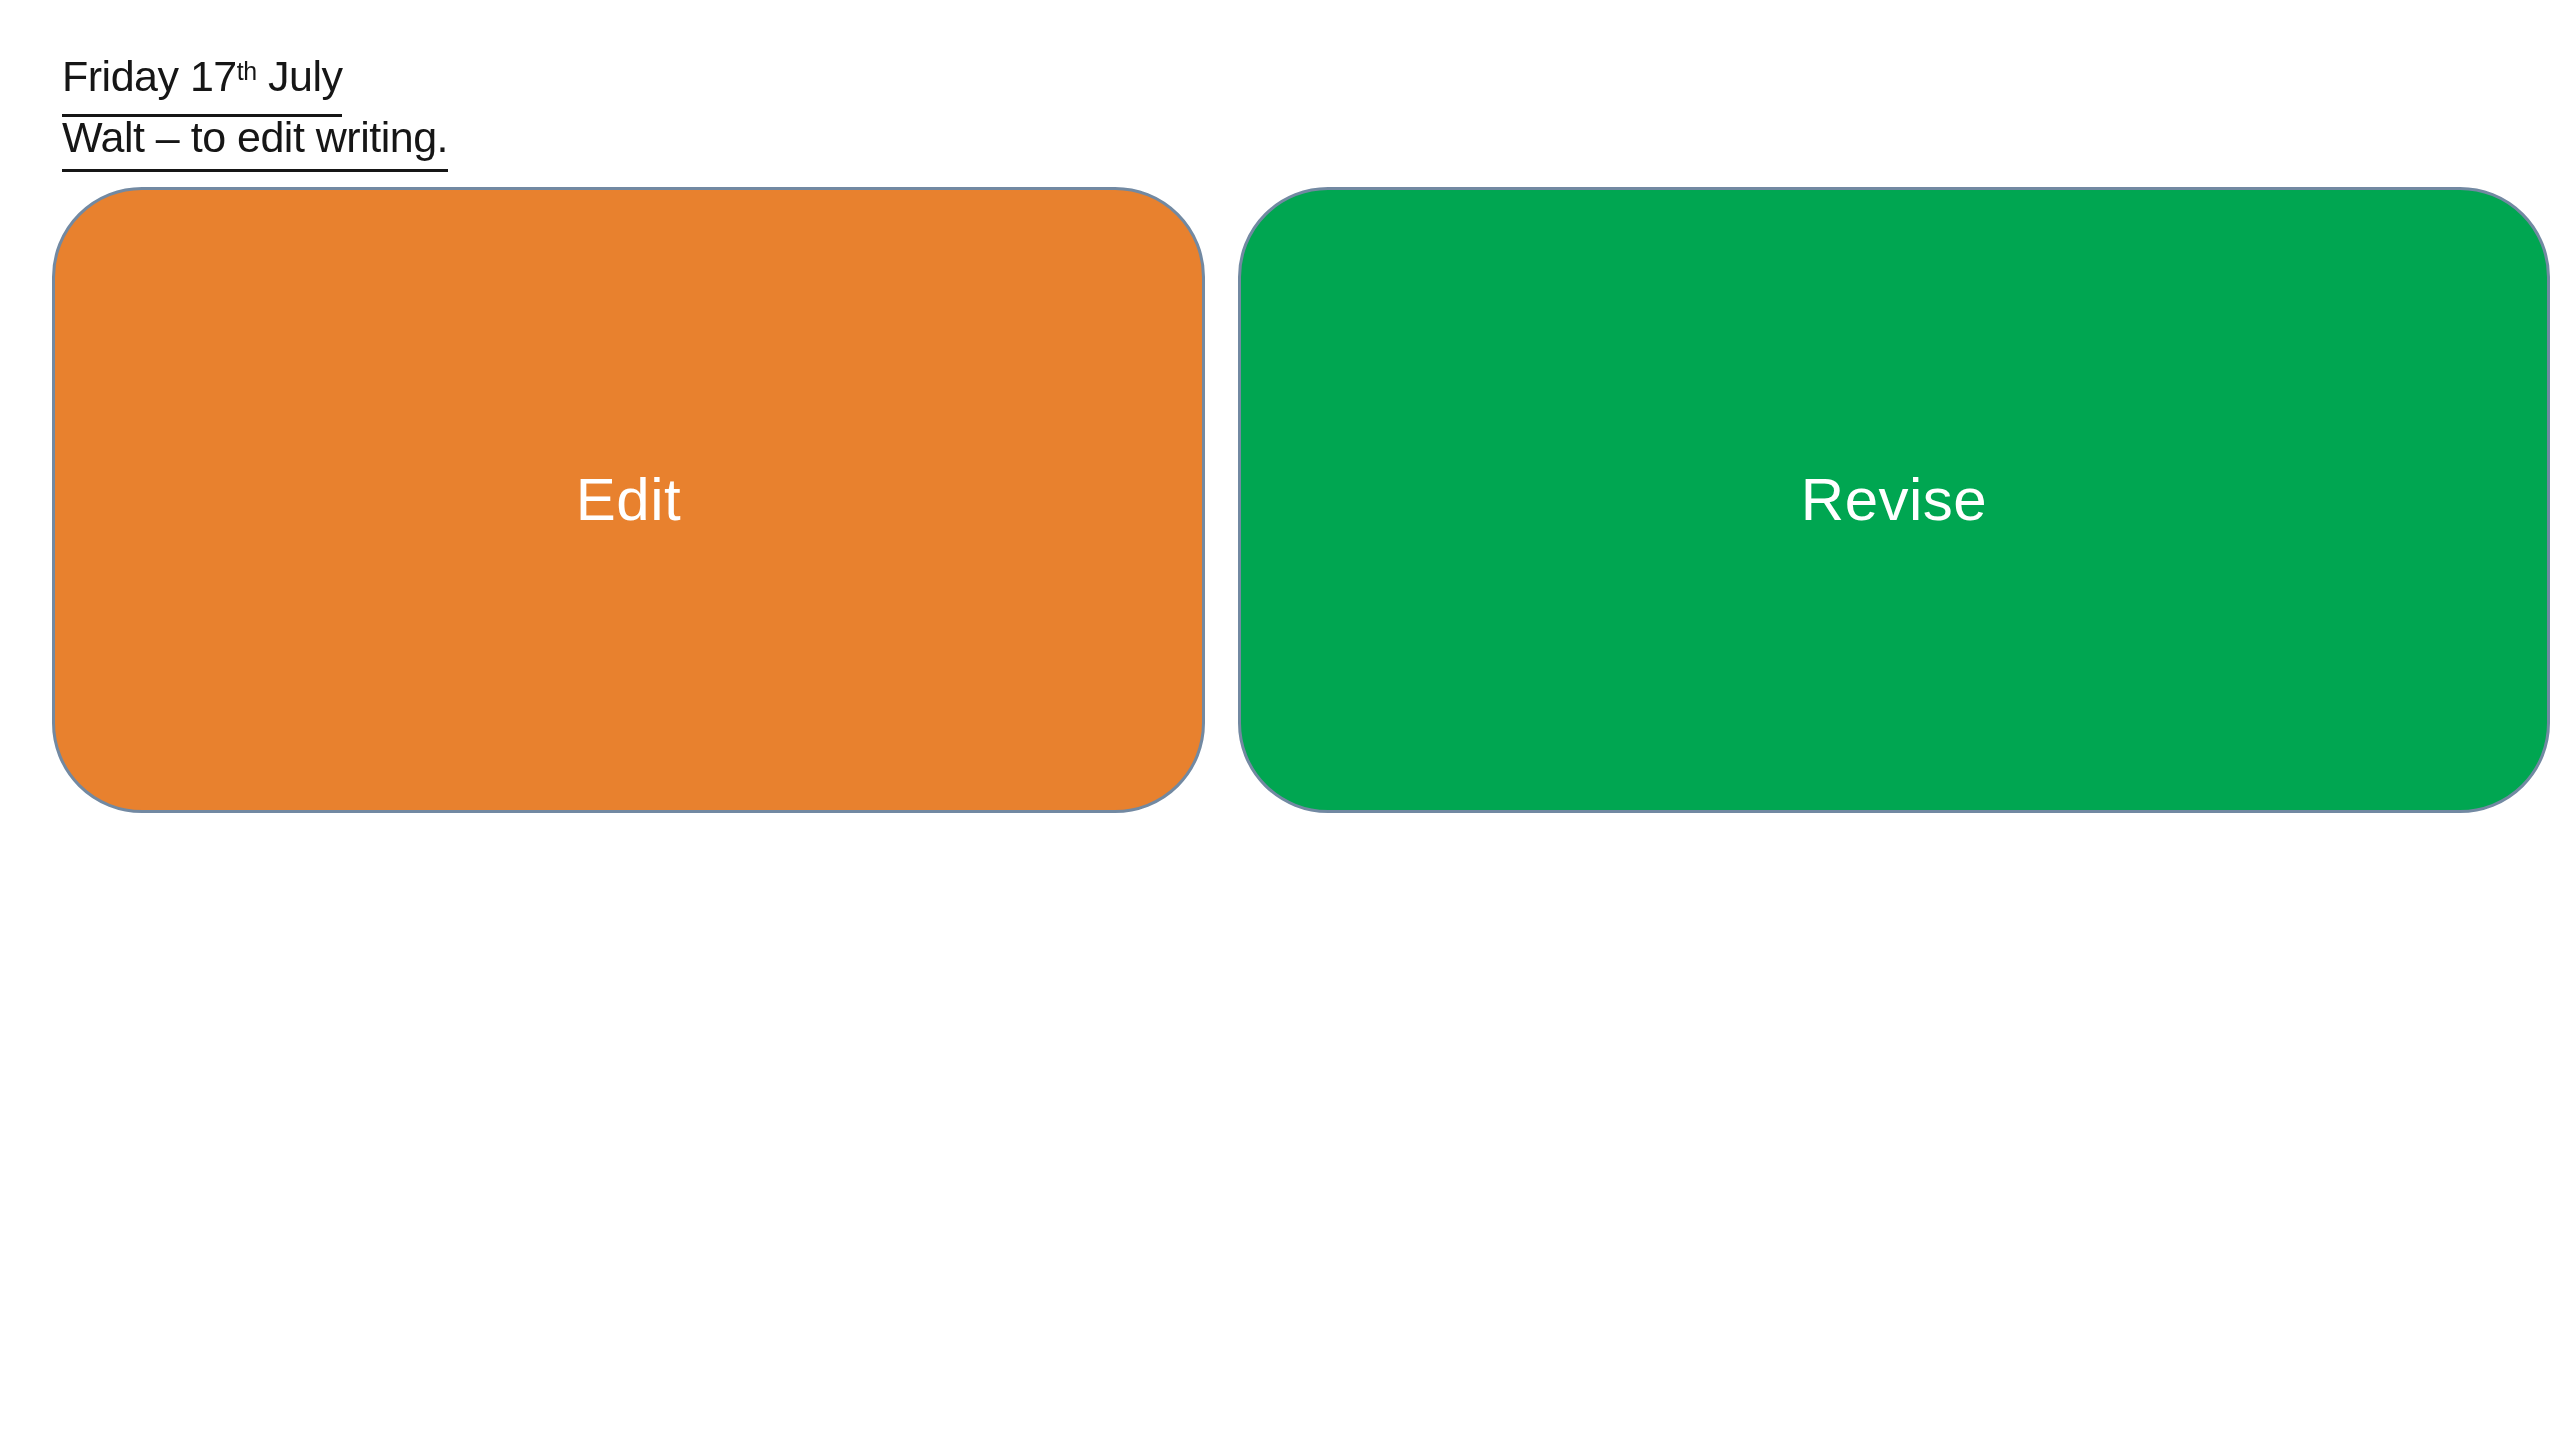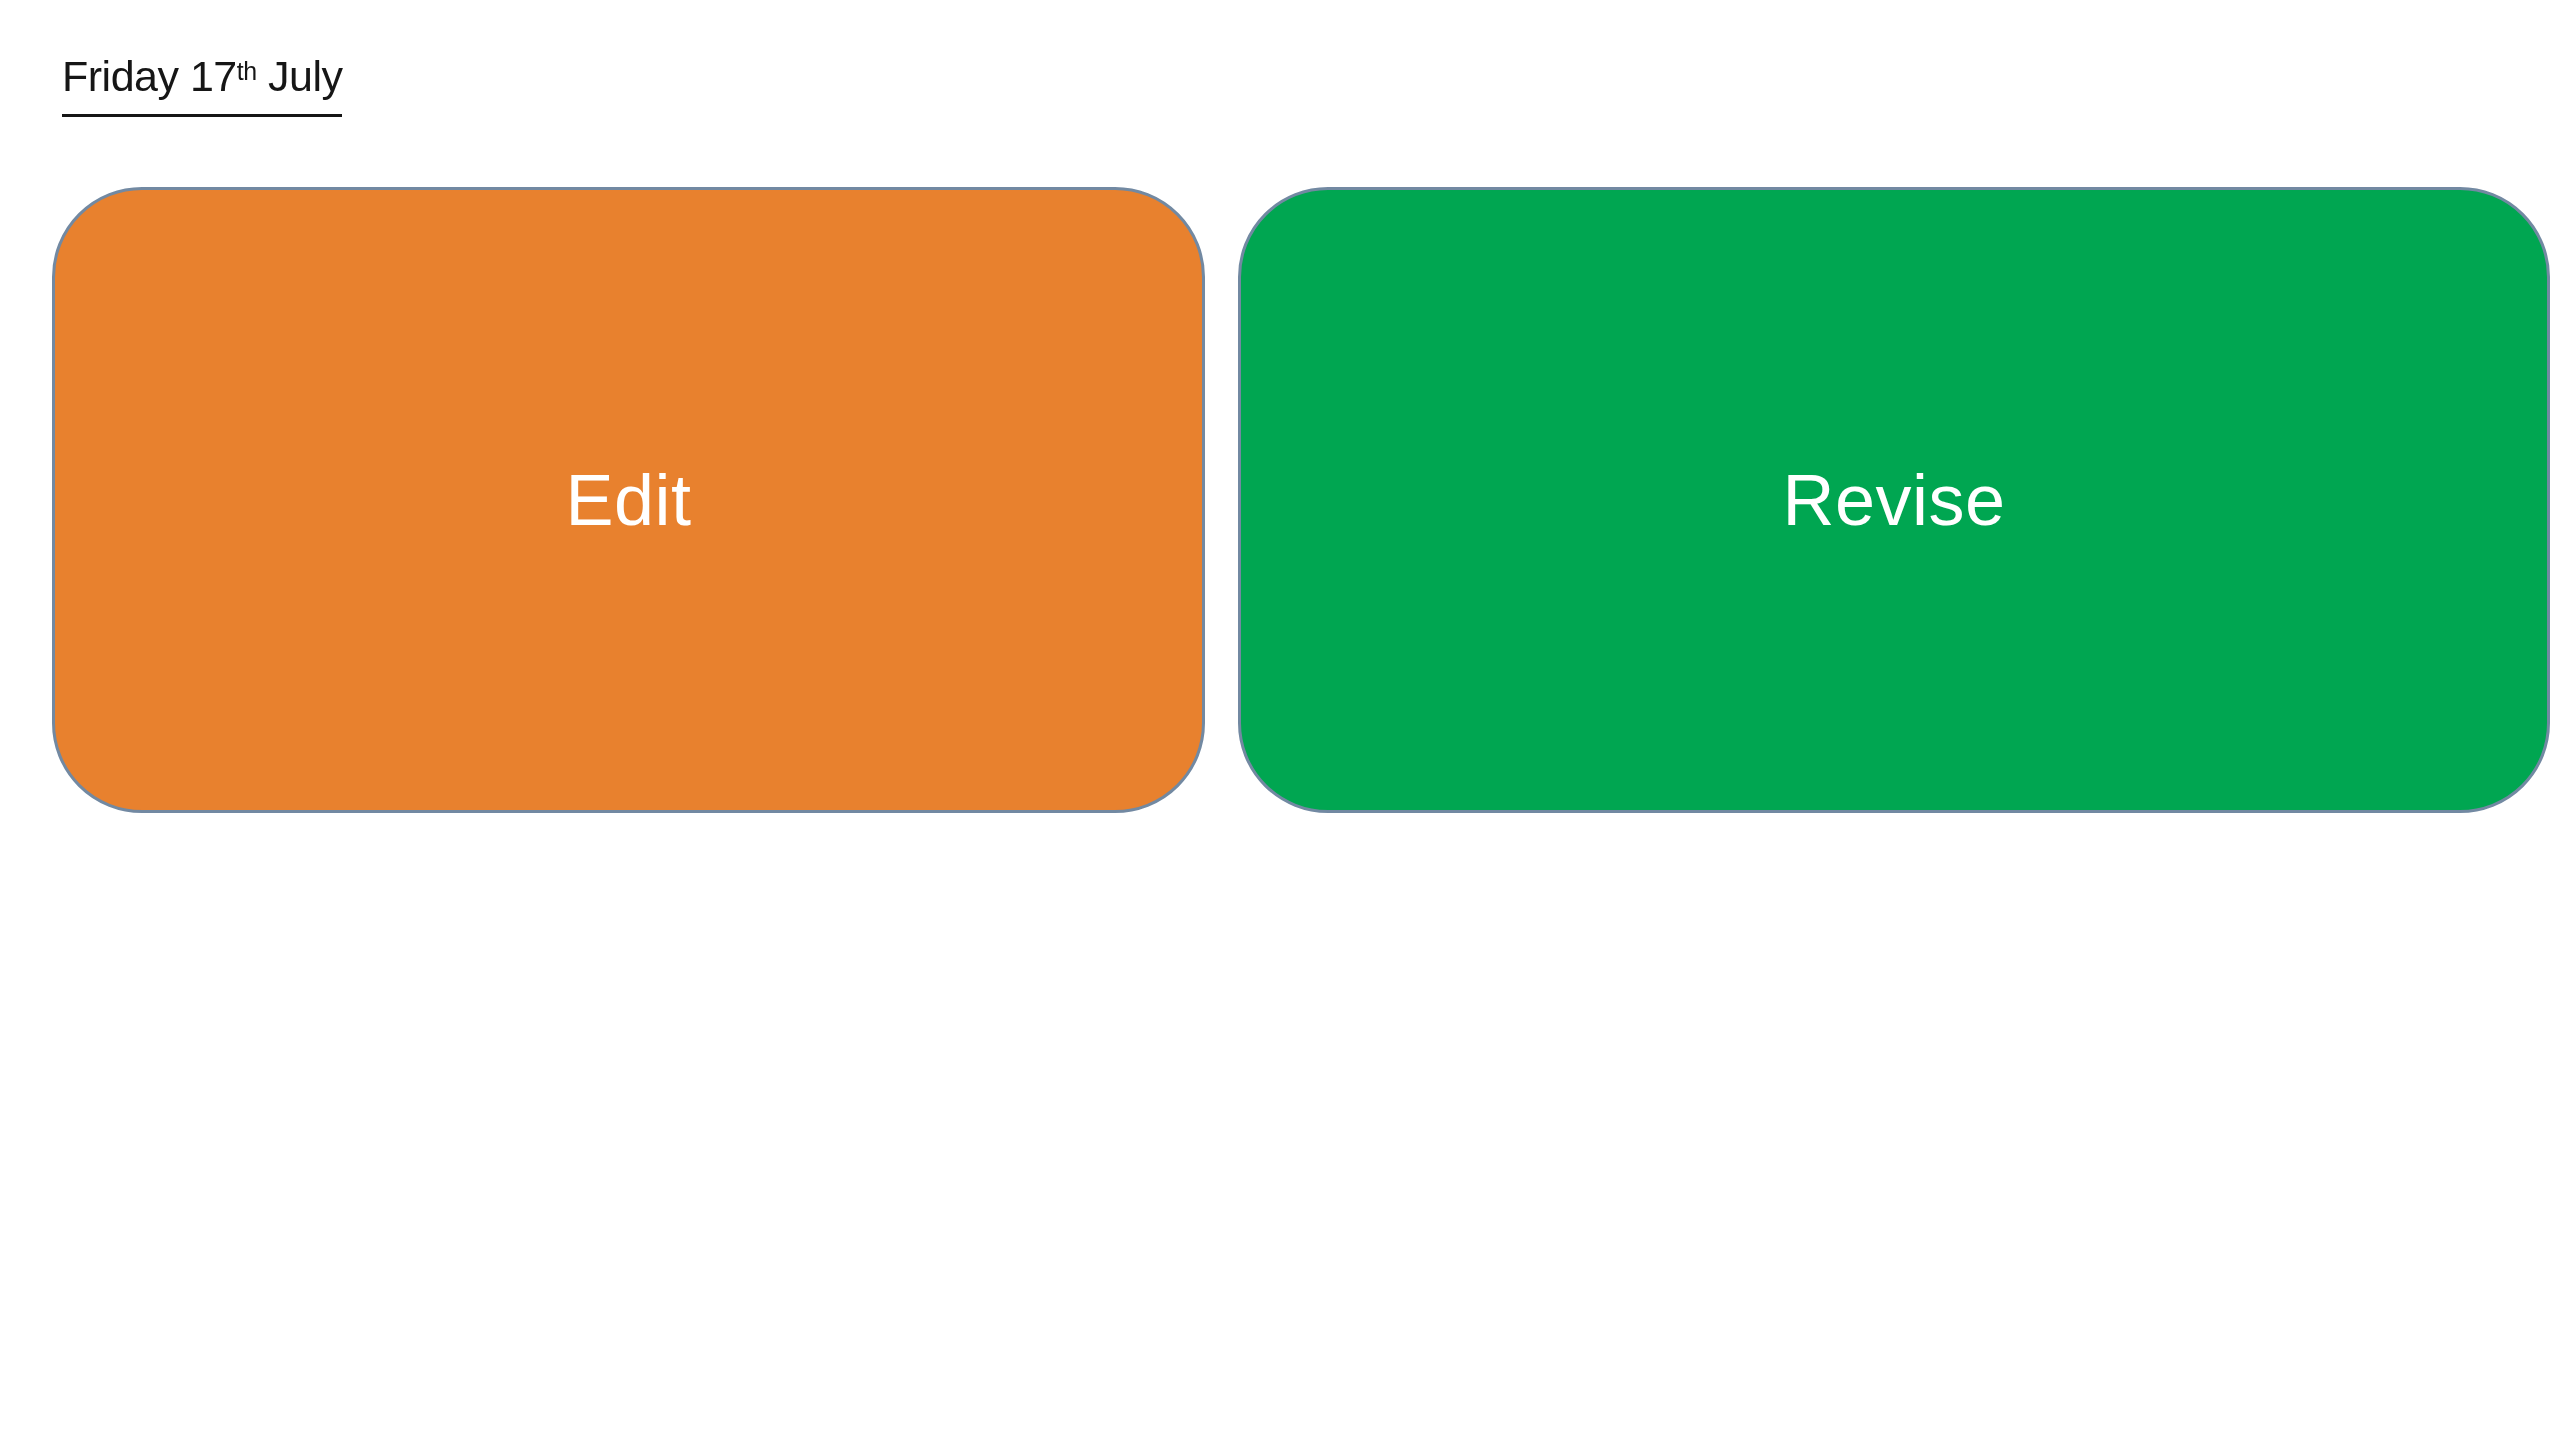--- a/index.html
+++ b/index.html
@@ -63,35 +63,38 @@
     background: var(--edit-fill, #e8812e);
   }
   .card-revise {
     left: 1222px;
     width: 1312px;
     background: var(--revise-fill, #00a651);
     margin-left: 16px;
   }
   .card-label {
     color: var(--card-text, #ffffff);
-    font-size: 72px;
+    font-size: 60px;
     letter-spacing: 0.5px;
     line-height: 1;
     user-select: none;
   }
 </style>
 </head>
 <body>
 
 <div class="slide">
 
   <header class="titles">
     <div class="title-line">
       <span class="u"><span>Friday 17</span><sup class="ordinal">th</sup><span> July</span></span>
     </div>
+    <div class="title-line">
+      <span class="u">Walt – to edit writing.</span>
+    </div>
   </header>
 
   <div class="card card-edit">
     <span class="card-label">Edit</span>
   </div>
 
   <div class="card card-revise">
     <span class="card-label">Revise</span>
   </div>
 

